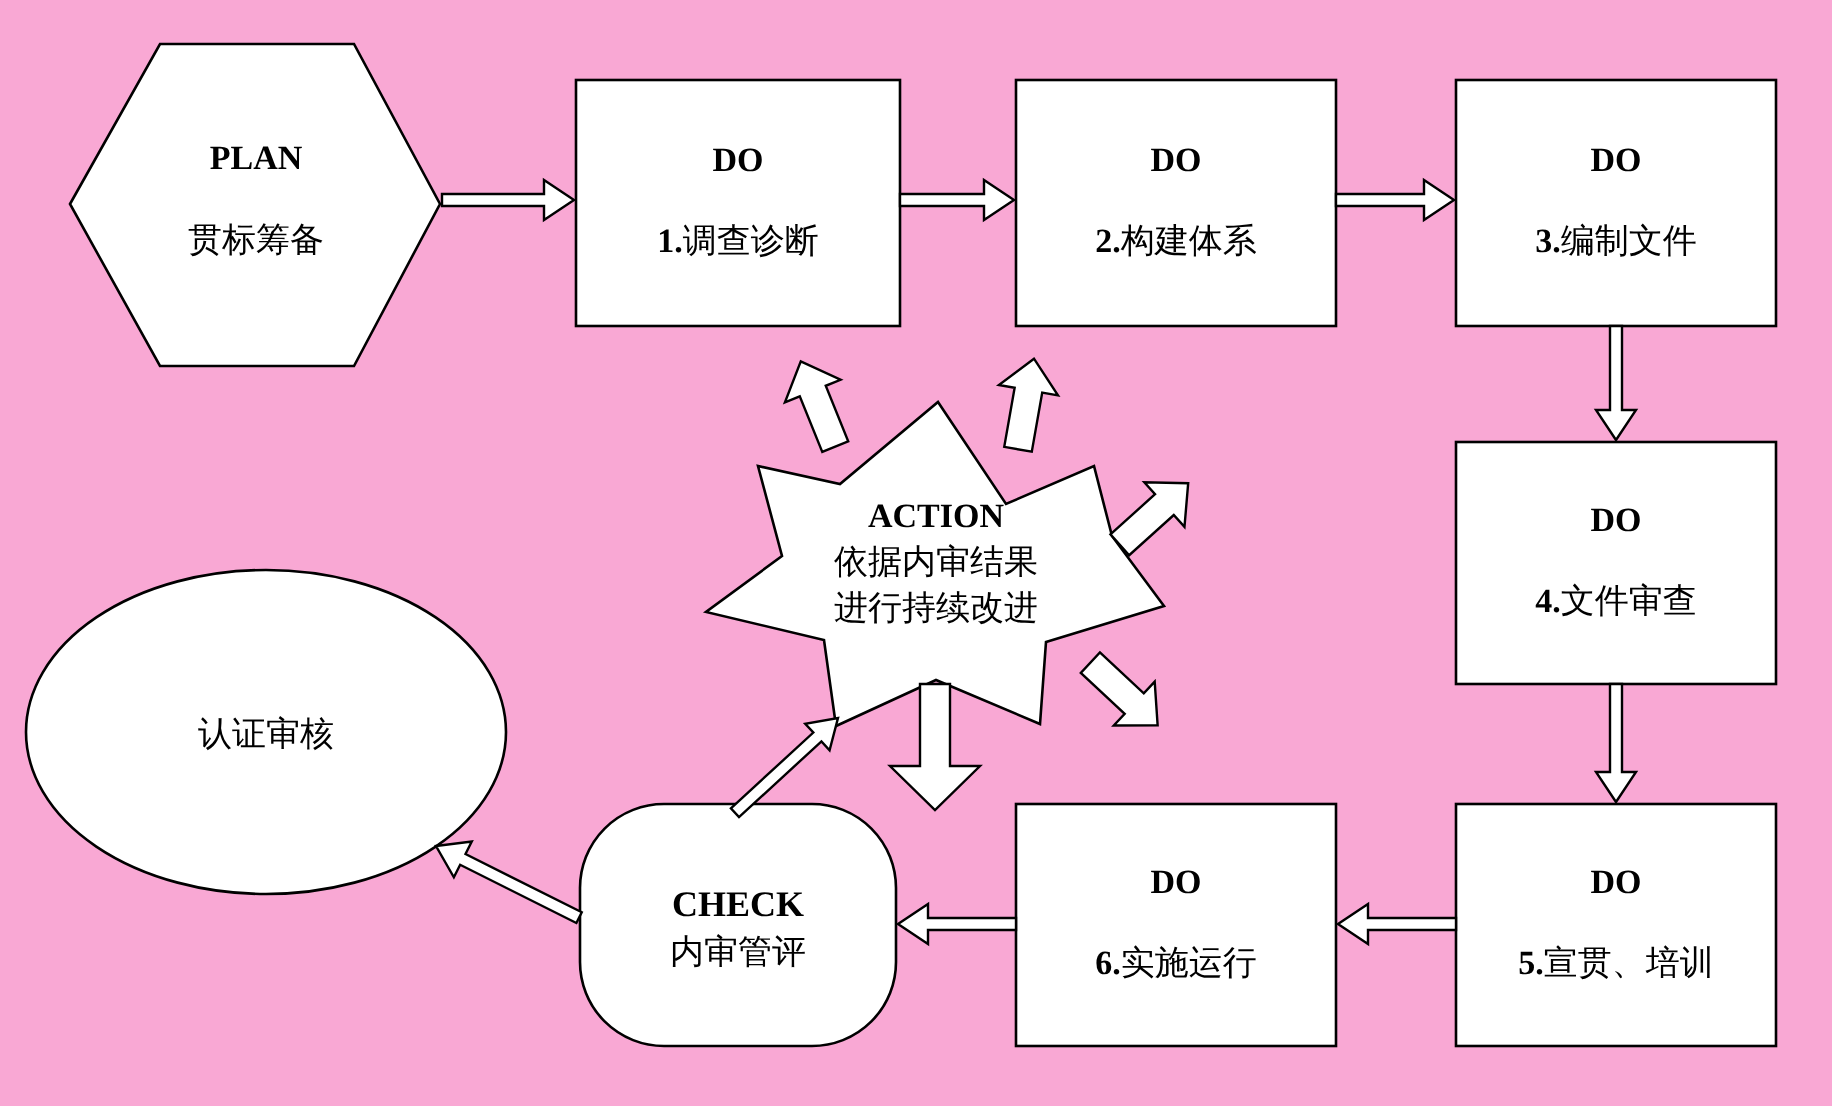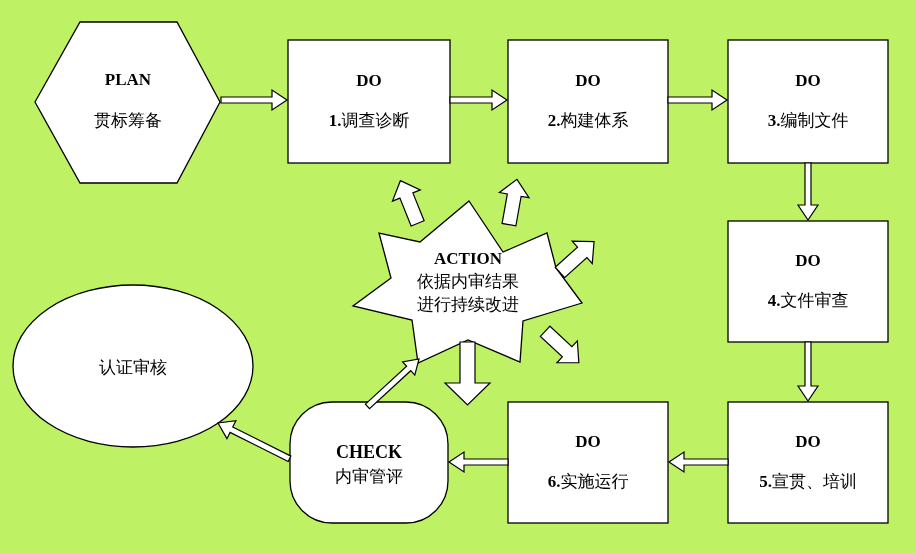--- a/index.html
+++ b/index.html
@@ -7,21 +7,21 @@
     padding: 0;
     background: #ffffff;
     width: 916px;
     height: 553px;
     overflow: hidden;
   }
   .canvas {
     position: relative;
     width: 916px;
     height: 553px;
-    background: #bef264;
+    background: #f9a8d4;
     font-family: "Liberation Serif", "DejaVu Serif", serif;
   }
   svg { display: block; }
   .shape {
     fill: #ffffff;
     stroke: #000000;
     stroke-width: 1.3;
   }
   .arrow {
     fill: #ffffff;

